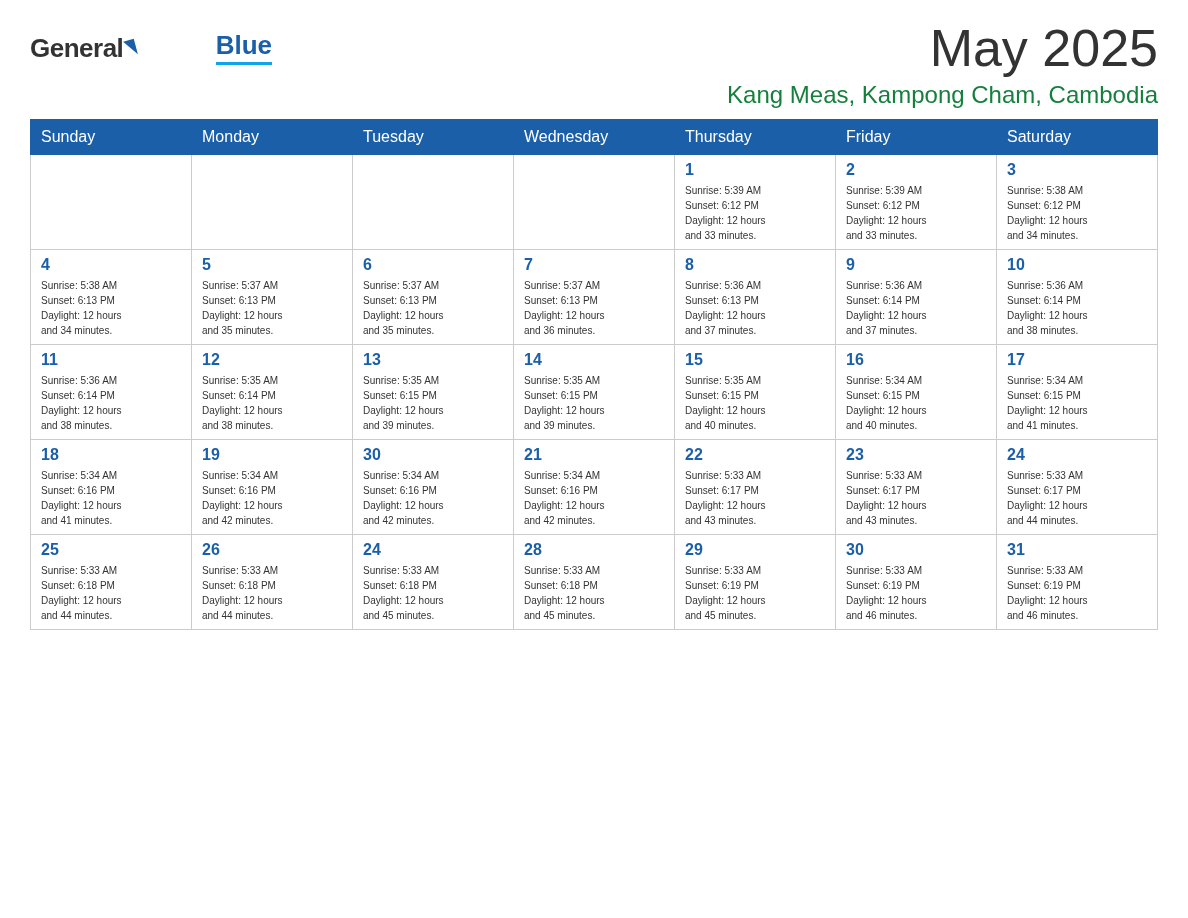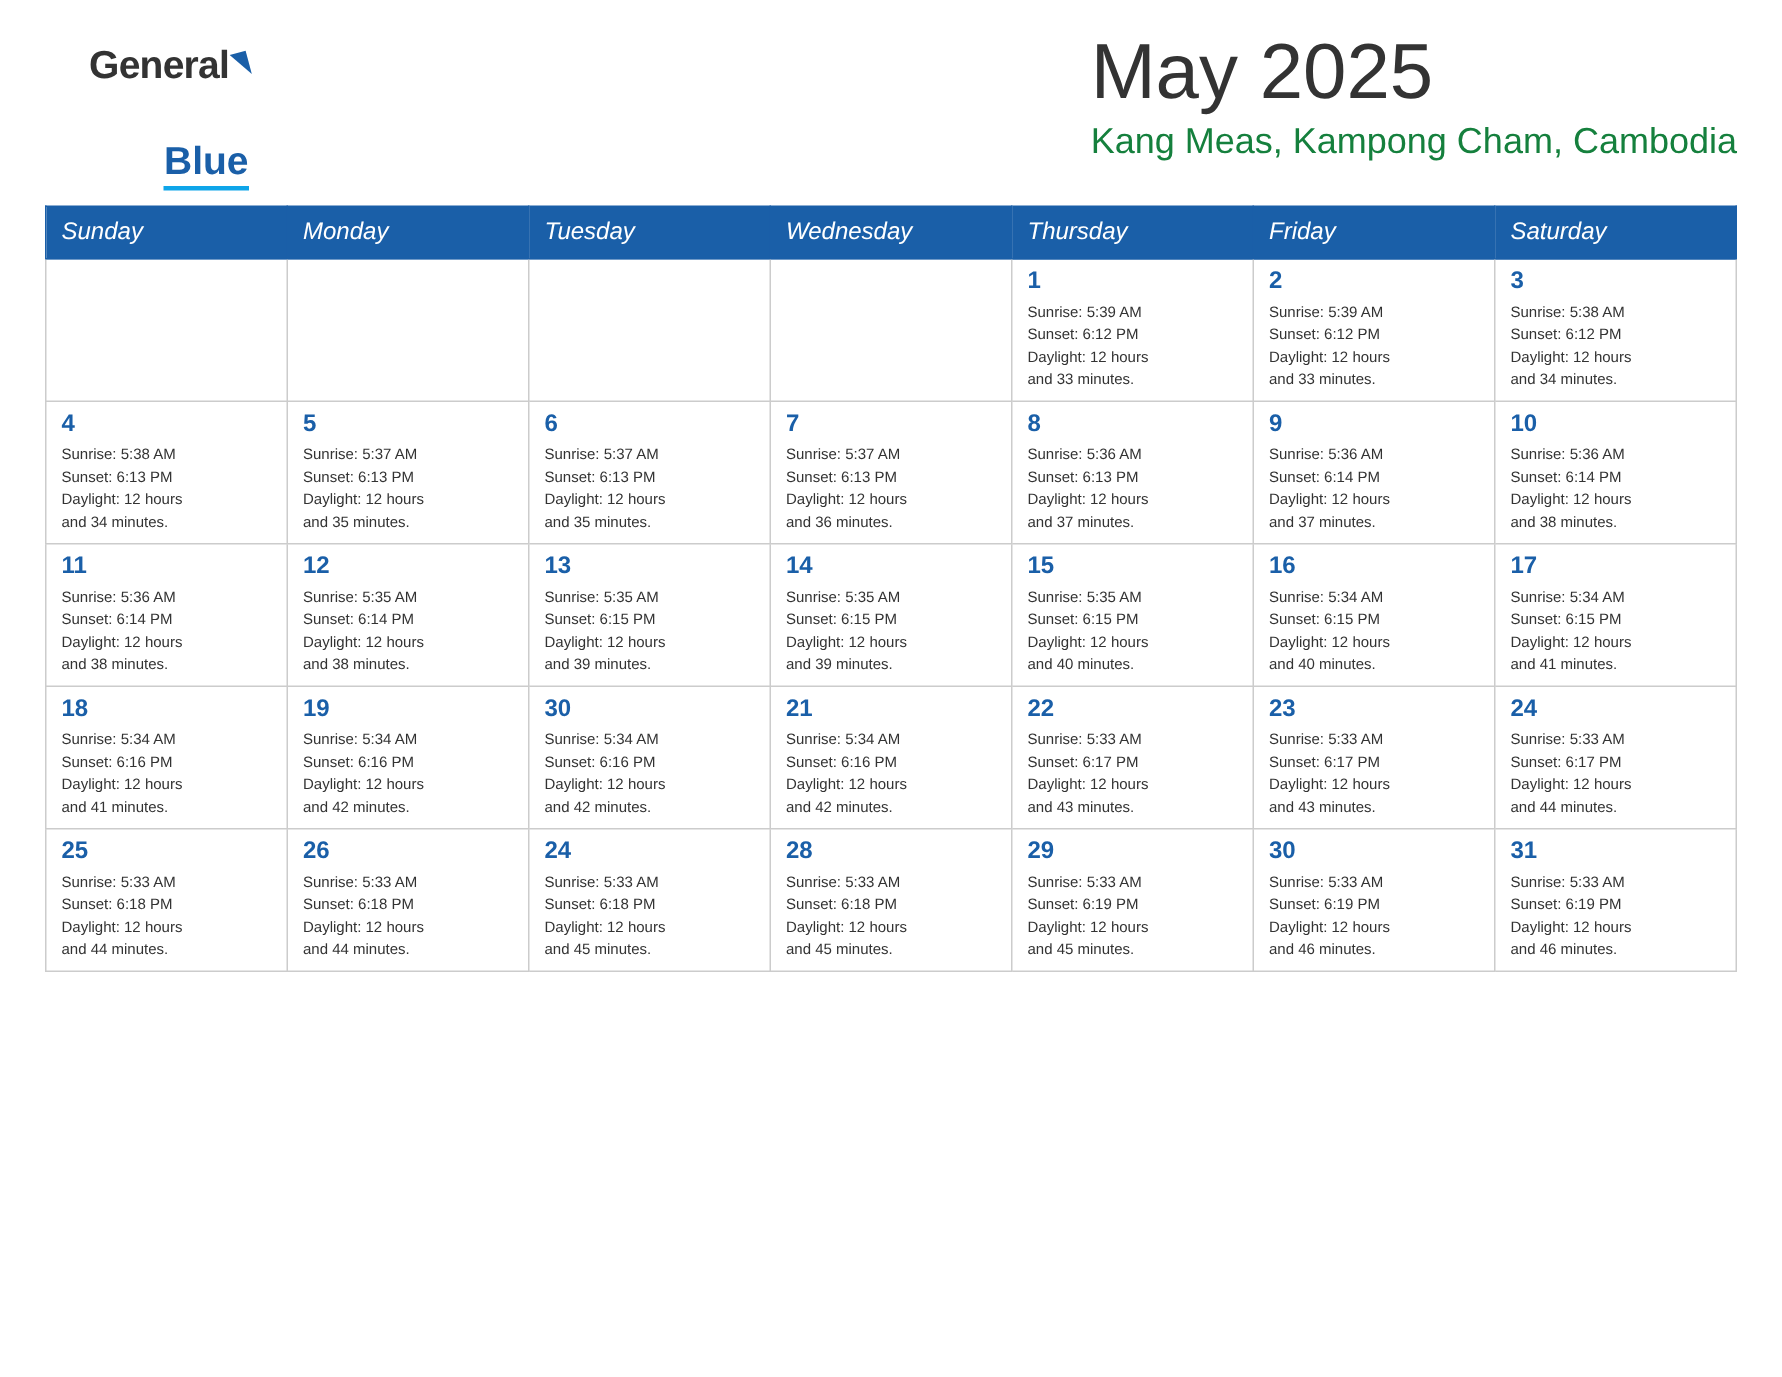--- a/index.html
+++ b/index.html
@@ -12,23 +12,22 @@
       padding: 20px 30px;
     }
     .header {
       display: flex;
       justify-content: space-between;
       align-items: flex-start;
       margin-bottom: 10px;
     }
     .logo {
       display: flex;
-      flex-direction: column;
-      align-items: flex-end;
-      gap: 36px;
+      flex-direction: row;
+      align-items: center;
     }
     .logo-top {
       display: flex;
       align-items: center;
     }
     .logo-general {
       font-size: 22px;
       font-weight: bold;
       color: #333;
       letter-spacing: -0.5px;
@@ -44,41 +43,40 @@
     }
     .logo-blue-line {
       font-size: 22px;
       font-weight: bold;
       color: #1a5fa8;
       border-bottom: 3px solid #1a5fa8;
       padding-bottom: 2px;
       margin-left: 0;
     }
     .title-block {
-      text-align: left;
+      text-align: right;
     }
     .month-title {
       font-size: 52px;
       font-weight: normal;
       color: #333;
       line-height: 1.1;
     }
     .location-title {
       font-size: 24px;
       color: #15803d;
       margin-top: 4px;
     }
     .calendar {
       width: 100%;
       border-collapse: collapse;
       margin-top: 10px;
     }
     .calendar thead tr {
       background-color: #1a5fa8;
-      font-style: italic;
     }
     .calendar thead th {
       color: #fff;
       text-align: left;
       padding: 8px 10px;
       font-size: 16px;
       font-weight: normal;
       border: 1px solid #1a5fa8;
     }
     .calendar tbody td {

